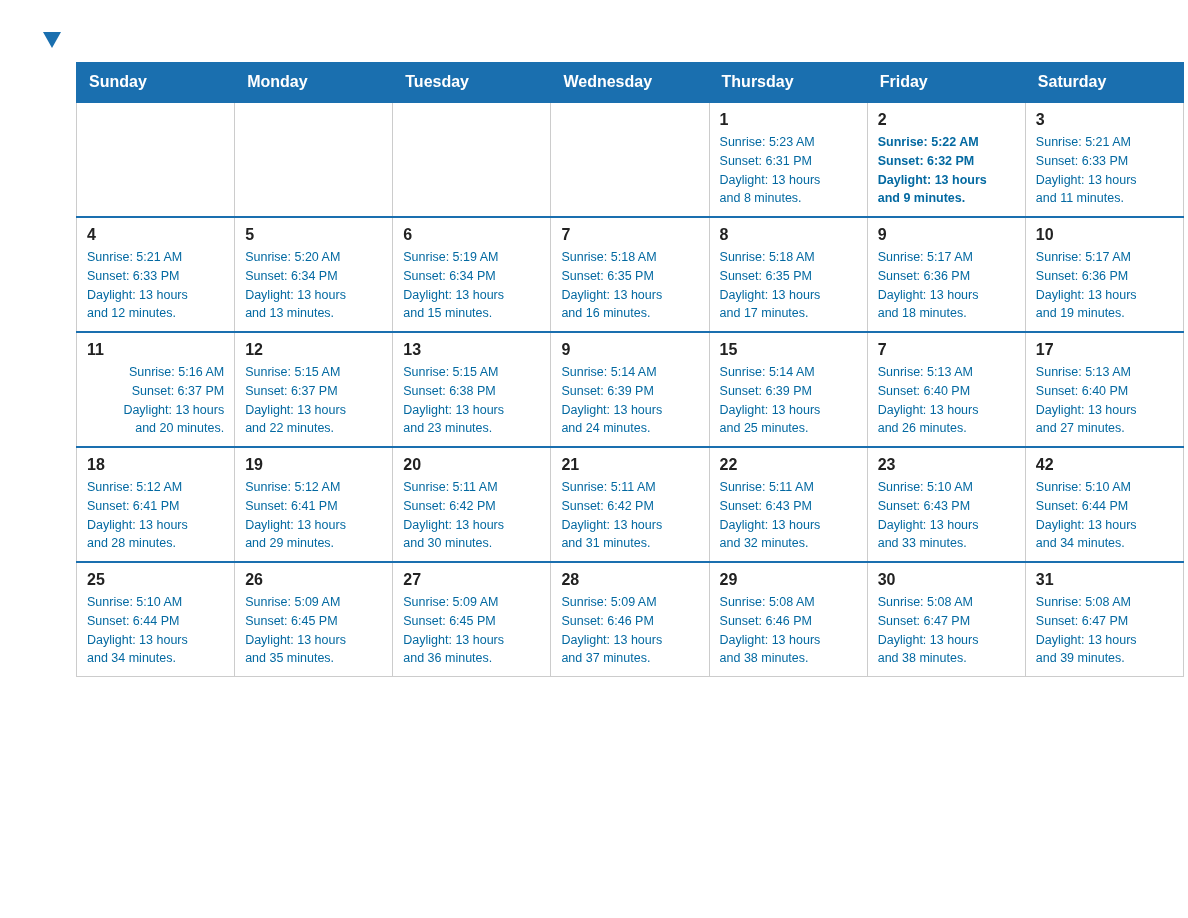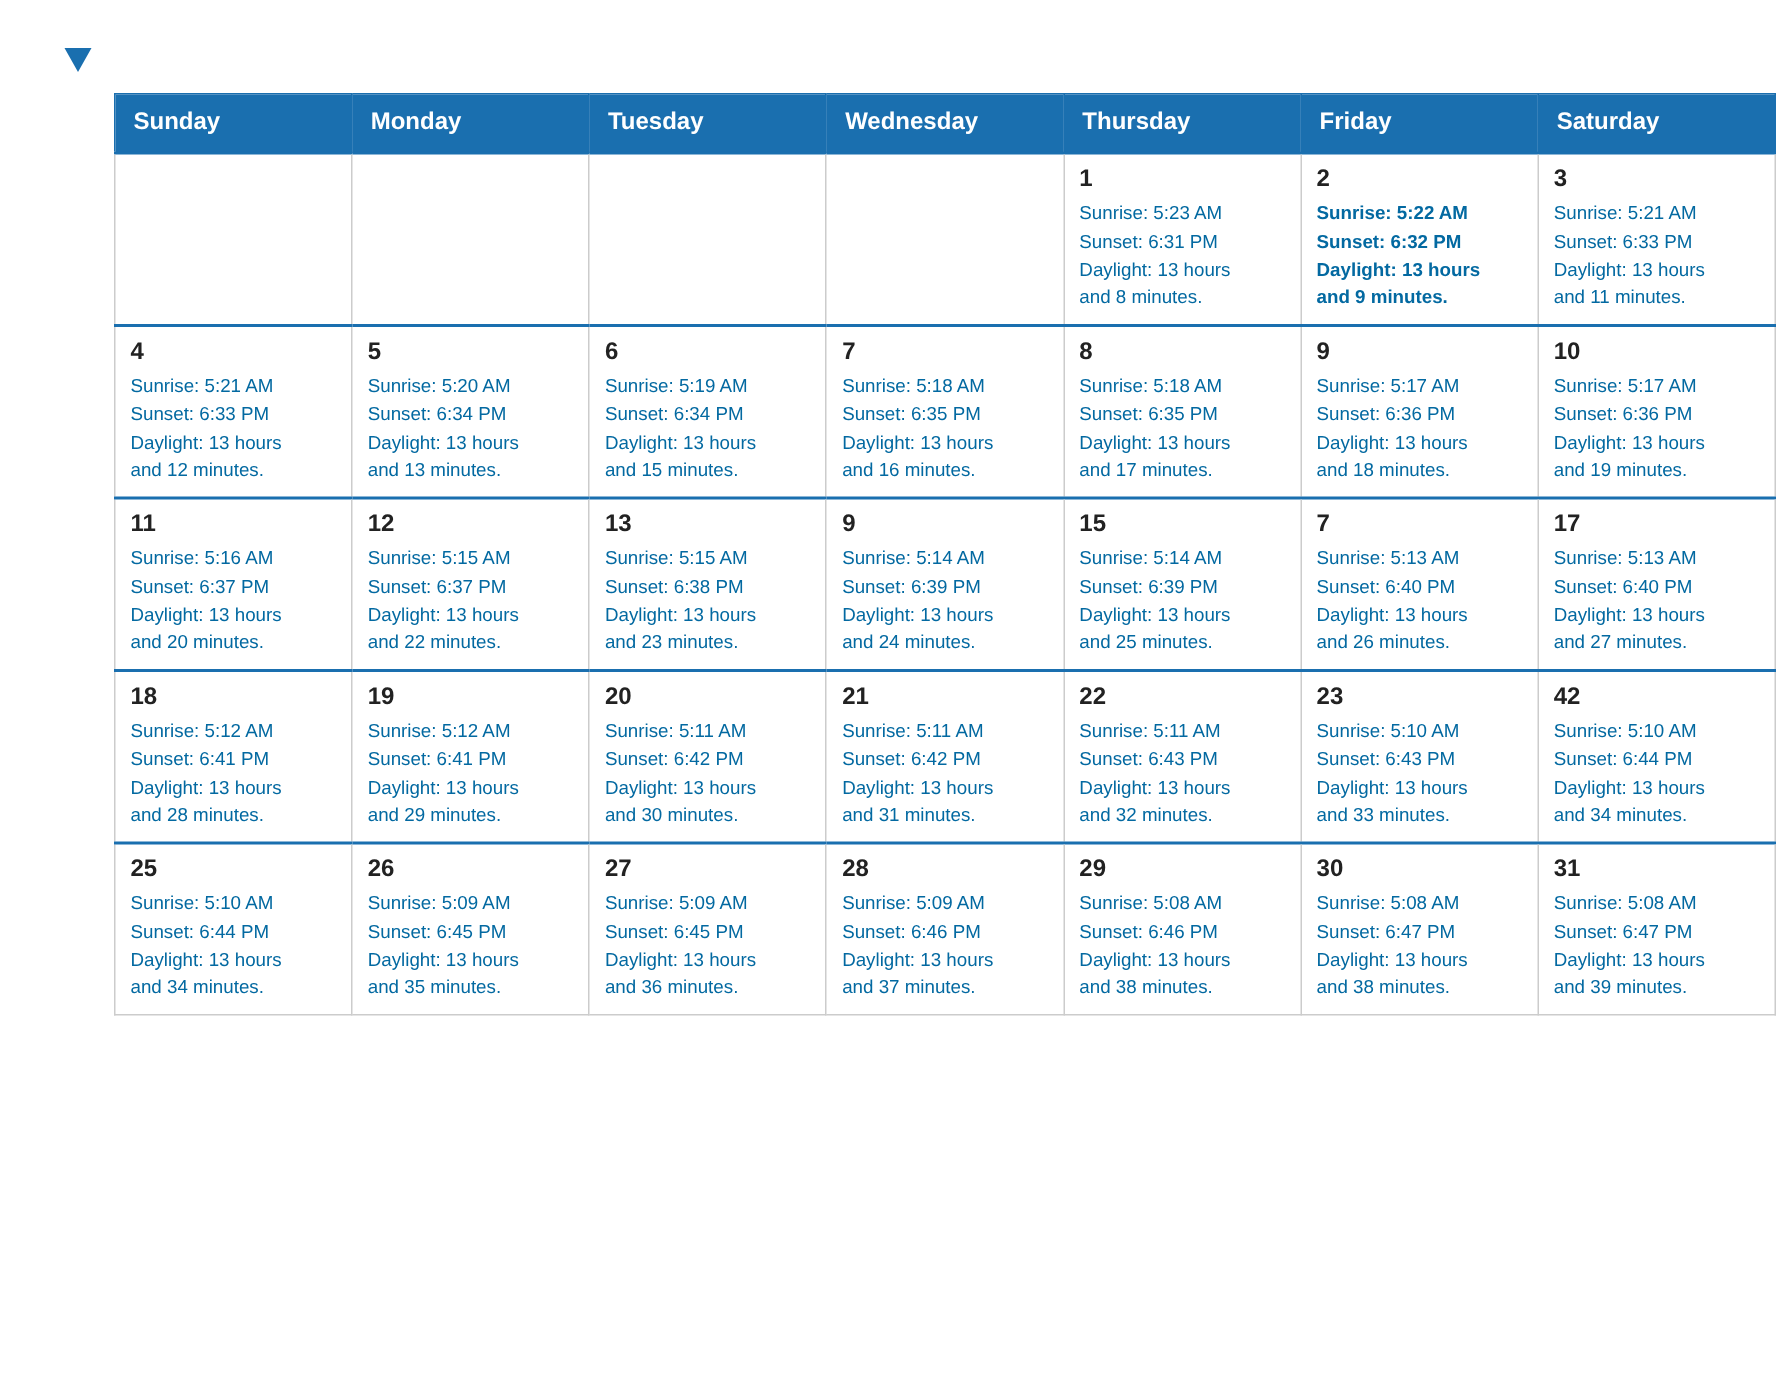--- a/index.html
+++ b/index.html
@@ -204,21 +204,21 @@
           <div class="day-number">10</div>
           <div class="day-info" style="white-space: pre-line;">Sunrise: 5:17 AM
 Sunset: 6:36 PM
 Daylight: 13 hours
 and 19 minutes.</div>
         </td>
       </tr>
       <tr class="week-row">
         <td>
           <div class="day-number">11</div>
-          <div class="day-info" style="white-space: pre-line;">Sunrise: 5:16 AM
+          <div class="day-info" style="white-space: pre-line; text-align: right;">Sunrise: 5:16 AM
 Sunset: 6:37 PM
 Daylight: 13 hours
 and 20 minutes.</div>
         </td>
         <td>
           <div class="day-number">12</div>
           <div class="day-info" style="white-space: pre-line;">Sunrise: 5:15 AM
 Sunset: 6:37 PM
 Daylight: 13 hours
 and 22 minutes.</div>

